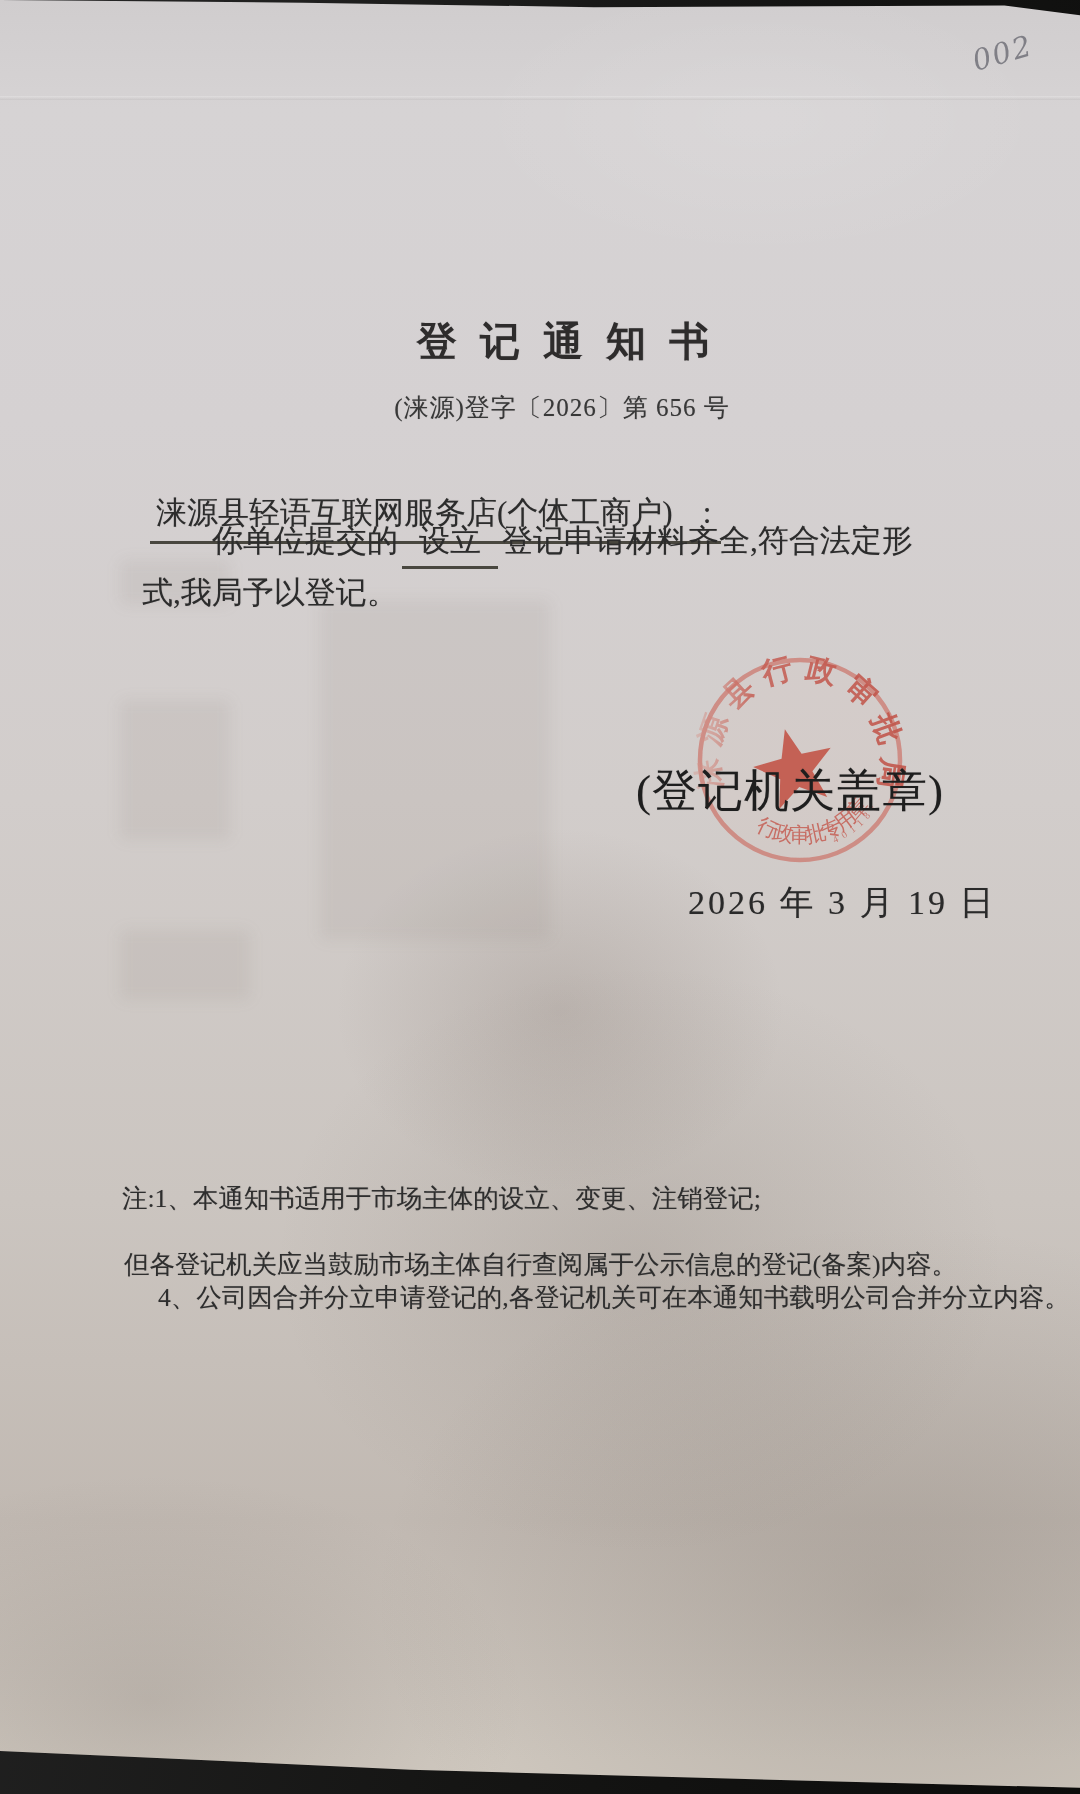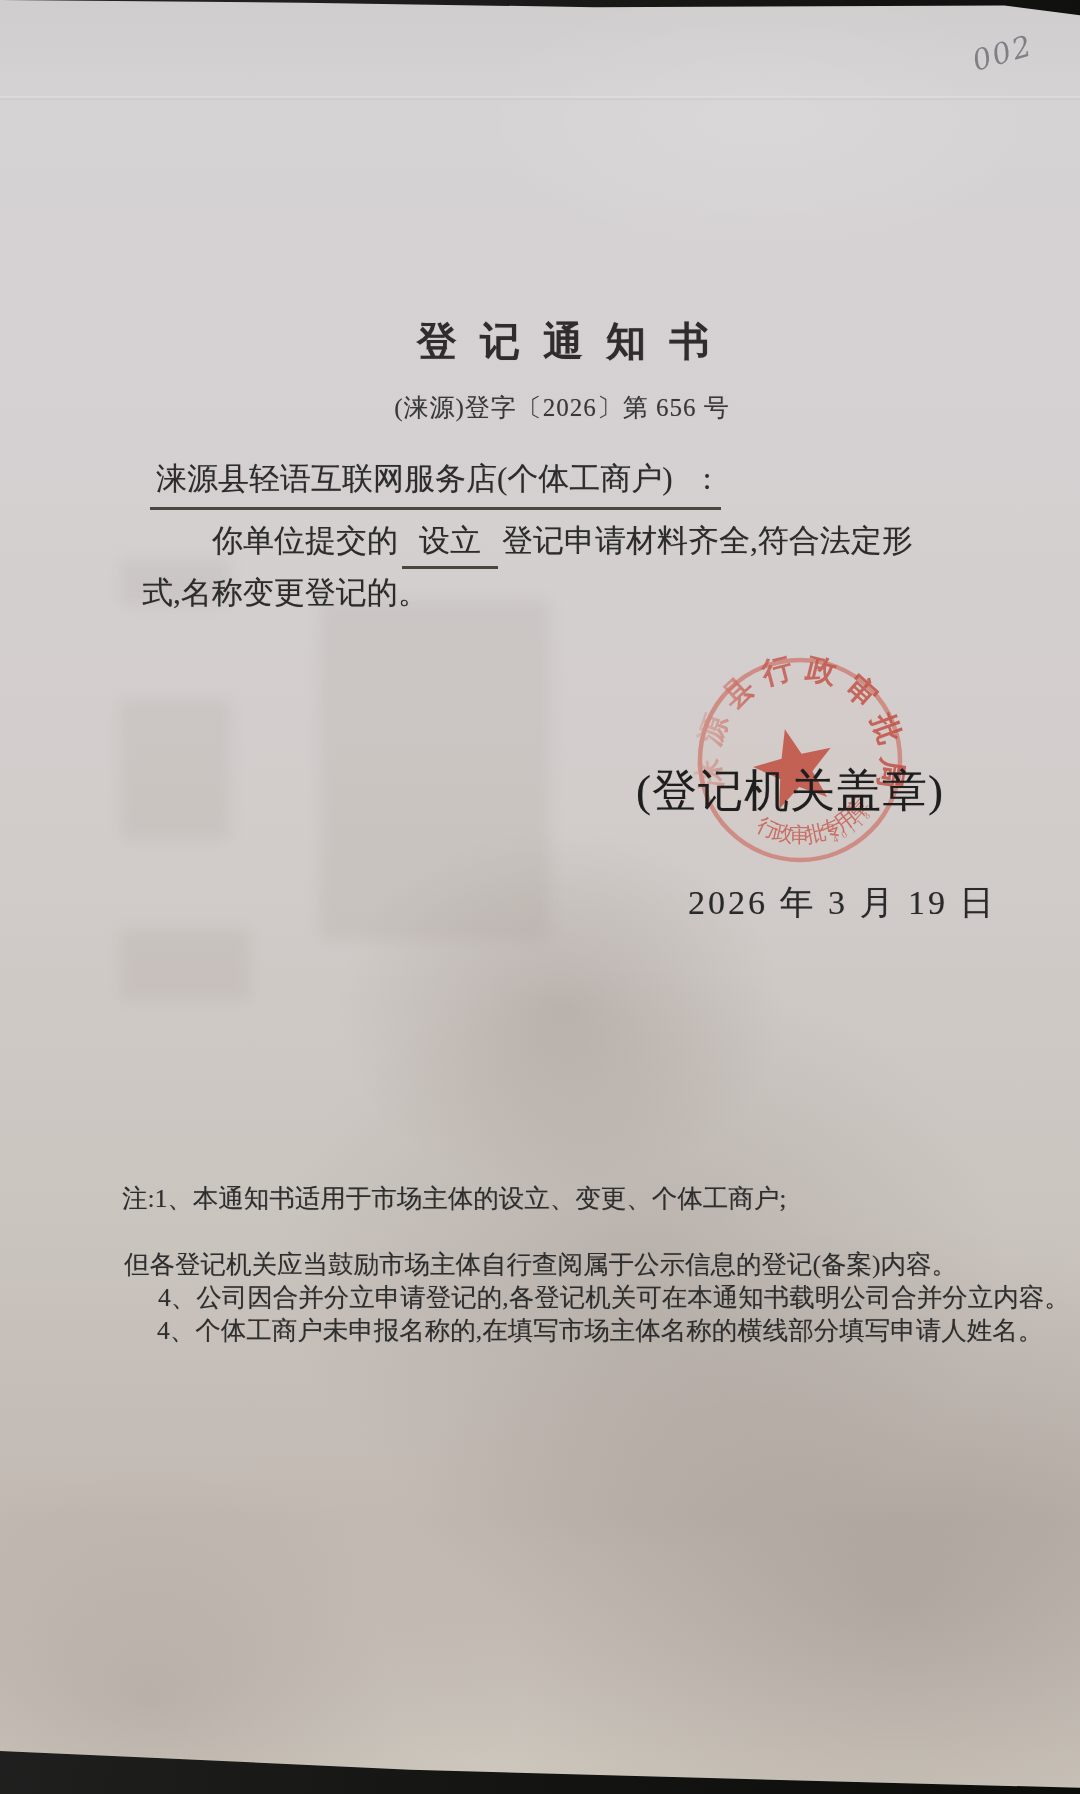--- a/index.html
+++ b/index.html
@@ -24,21 +24,21 @@
   .b2{left:120px;top:700px;width:110px;height:140px;}
   .b3{left:320px;top:600px;width:230px;height:340px;}
   .b4{left:120px;top:930px;width:130px;height:70px;}
   .txt{position:absolute;color:#2c2c2c;text-shadow:.3px .3px .7px rgba(45,45,45,.35);white-space:nowrap;}
   .title{left:0;right:0;top:314px;text-align:center;transform:translateX(26px);
          font-family:"Liberation Sans","DejaVu Sans",sans-serif;font-weight:600;
          font-size:40px;letter-spacing:6px;color:#2e2c2c;}
   .docnum{left:0;right:0;top:391px;text-align:center;transform:translateX(22px);
           font-size:25px;letter-spacing:1px;color:#383838;}
   .addressee{left:150px;top:458px;font-size:31px;}
-  .uline{display:inline-block;border-bottom:3px solid #49473f;padding:0 10px 7px 6px;}
+  .uline{display:inline-block;border-bottom:3px solid #49473f;padding:0 10px 7px 6px;margin-top:34px;}
   .colon{margin-left:30px;}
   .bodyline1{left:212px;top:520px;font-size:31px;}
   .blank{display:inline-block;border-bottom:3px solid #49473f;padding:0 17px 4px 17px;margin:0 4px;}
   .bodyline2{left:142px;top:572px;font-size:31px;}
   .sealcap{left:636px;top:761px;font-size:45px;letter-spacing:1px;color:#1e1e1e;z-index:5;}
   .dateline{left:688px;top:880px;font-size:34px;letter-spacing:3px;color:#2a2a2a;}
   .handwrite{left:972px;top:36px;font-size:29px;color:#72727a;opacity:.85;
              font-style:italic;transform:rotate(-16deg);letter-spacing:2px;
              text-shadow:none;font-family:"DejaVu Serif",serif;}
   .note{font-size:25.5px;color:#2e2e2e;}
@@ -67,21 +67,21 @@
     <div class="txt docnum">(涞源)登字〔2026〕第 656 号</div>
 
     <div class="txt addressee">
       <span class="uline"><span>涞源县轻语互联网服务店(个体工商户)</span><span class="colon">:</span></span>
     </div>
 
     <div class="txt bodyline1">
       <span>你单位提交的</span><span class="blank">设立</span><span>登记申请材料齐全,符合法定形</span>
     </div>
 
-    <div class="txt bodyline2">式,名称变更登记的。</div>
+    <div class="txt bodyline2">式,我局予以登记。</div>
 
     <svg class="stamp" width="240" height="240" viewBox="0 0 240 240">
       <defs>
         <linearGradient id="fadeL" x1="0" y1="0" x2="1" y2="0">
           <stop offset="0" stop-color="#d89a90" stop-opacity="0.40"></stop>
           <stop offset="0.28" stop-color="#c4564b" stop-opacity="0.85"></stop>
           <stop offset="1" stop-color="#bf4c41" stop-opacity="0.9"></stop>
         </linearGradient>
         <path id="arcTop" d="M 45.7 154.7 A 82 82 0 1 1 194.3 154.7" fill="none"></path>
         <path id="arcBottom" d="M 74.1 188 A 82 82 0 0 0 191 161" fill="none"></path>
@@ -98,18 +98,17 @@
       <text font-size="10" fill="#c4564b" opacity="0.75">
         <textPath href="#arcSerial" startOffset="4" textLength="56" lengthAdjust="spacing">401187</textPath>
       </text>
       <text x="148" y="192" font-size="13" fill="#c4564b" opacity="0.8">2</text>
     </svg>
 
     <div class="txt sealcap">(登记机关盖章)</div>
 
     <div class="txt dateline">2026 年 3 月 19 日</div>
 
-    <div class="txt note n0">注:1、本通知书适用于市场主体的设立、变更、个体工商户;</div>
+    <div class="txt note n0">注:1、本通知书适用于市场主体的设立、变更、注销登记;</div>
     <div class="txt note n2">但各登记机关应当鼓励市场主体自行查阅属于公示信息的登记(备案)内容。</div>
     <div class="txt note n3">4、公司因合并分立申请登记的,各登记机关可在本通知书载明公司合并分立内容。</div>
-    <div class="txt note n4">4、个体工商户未申报名称的,在填写市场主体名称的横线部分填写申请人姓名。</div>
   </div>
 </div>
 
 </body></html>

